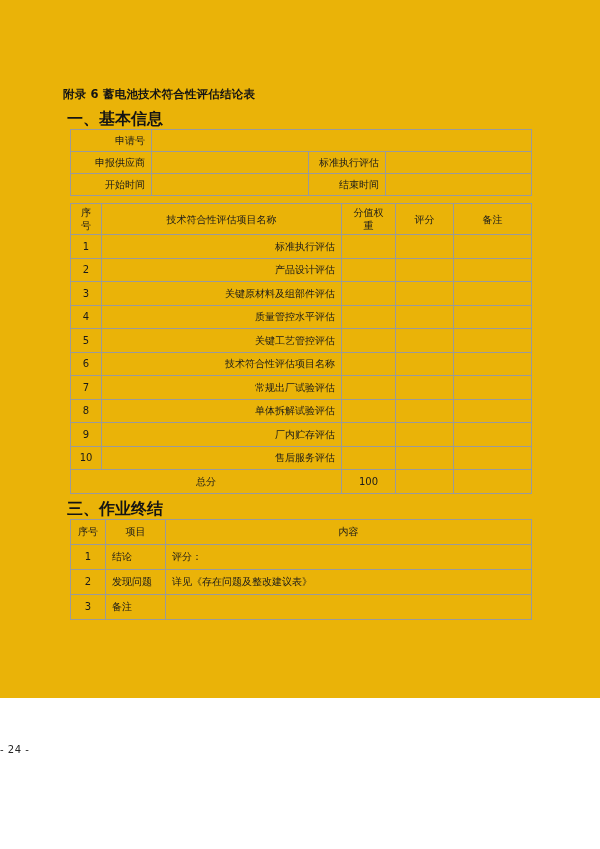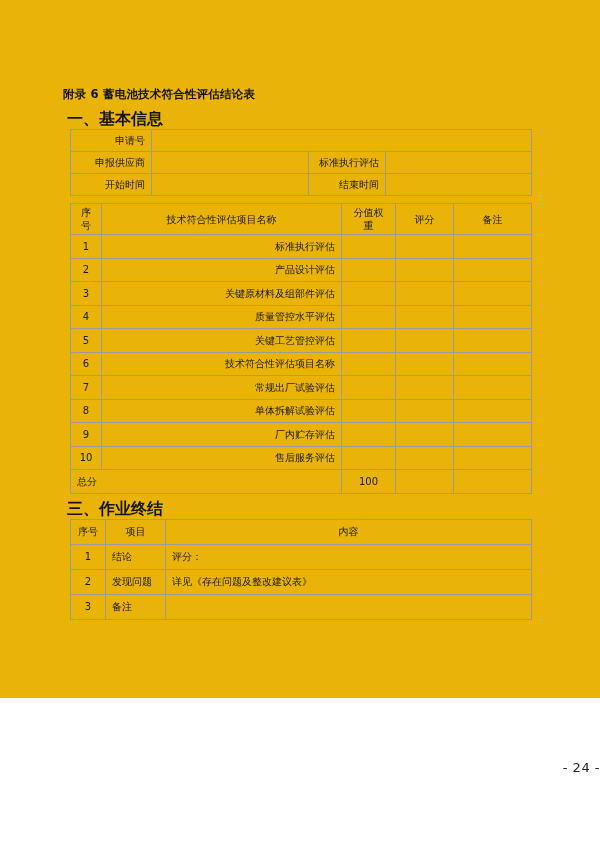--- a/index.html
+++ b/index.html
@@ -74,40 +74,40 @@
   
   .t2 th {
     text-align: center;
     height: 30px;
     line-height: 12px;
     padding: 0 2px;
   }
   .t2 td { height: 22.5px; }
   .t2 .num { text-align: center; }
   .t2 .name { text-align: right; padding-left: 8px; }
-  .t2 .total-label { text-align: left; }
+  .t2 .total-label { text-align: center; }
   .t2 .total-val { text-align: center; }
 
   
   .t3 th {
     height: 24px;
     font-weight: normal;
   }
   .t3 td { height: 24px; }
   .t3 .num { text-align: center; }
   .t3 .item { text-align: left; }
   .t3 .cont { text-align: left; }
 
   .footer {
     position: absolute;
     left: 0;
-    top: 760px;
+    top: 744px;
     width: 600px;
-    text-align: right;
-    font-size: 13px;
+    text-align: left;
+    font-size: 10px;
     color: #262626;
     letter-spacing: 0.5px;
   }
 </style>
 </head>
 <body>
 
 <div class="page">
   <div class="content">
 

